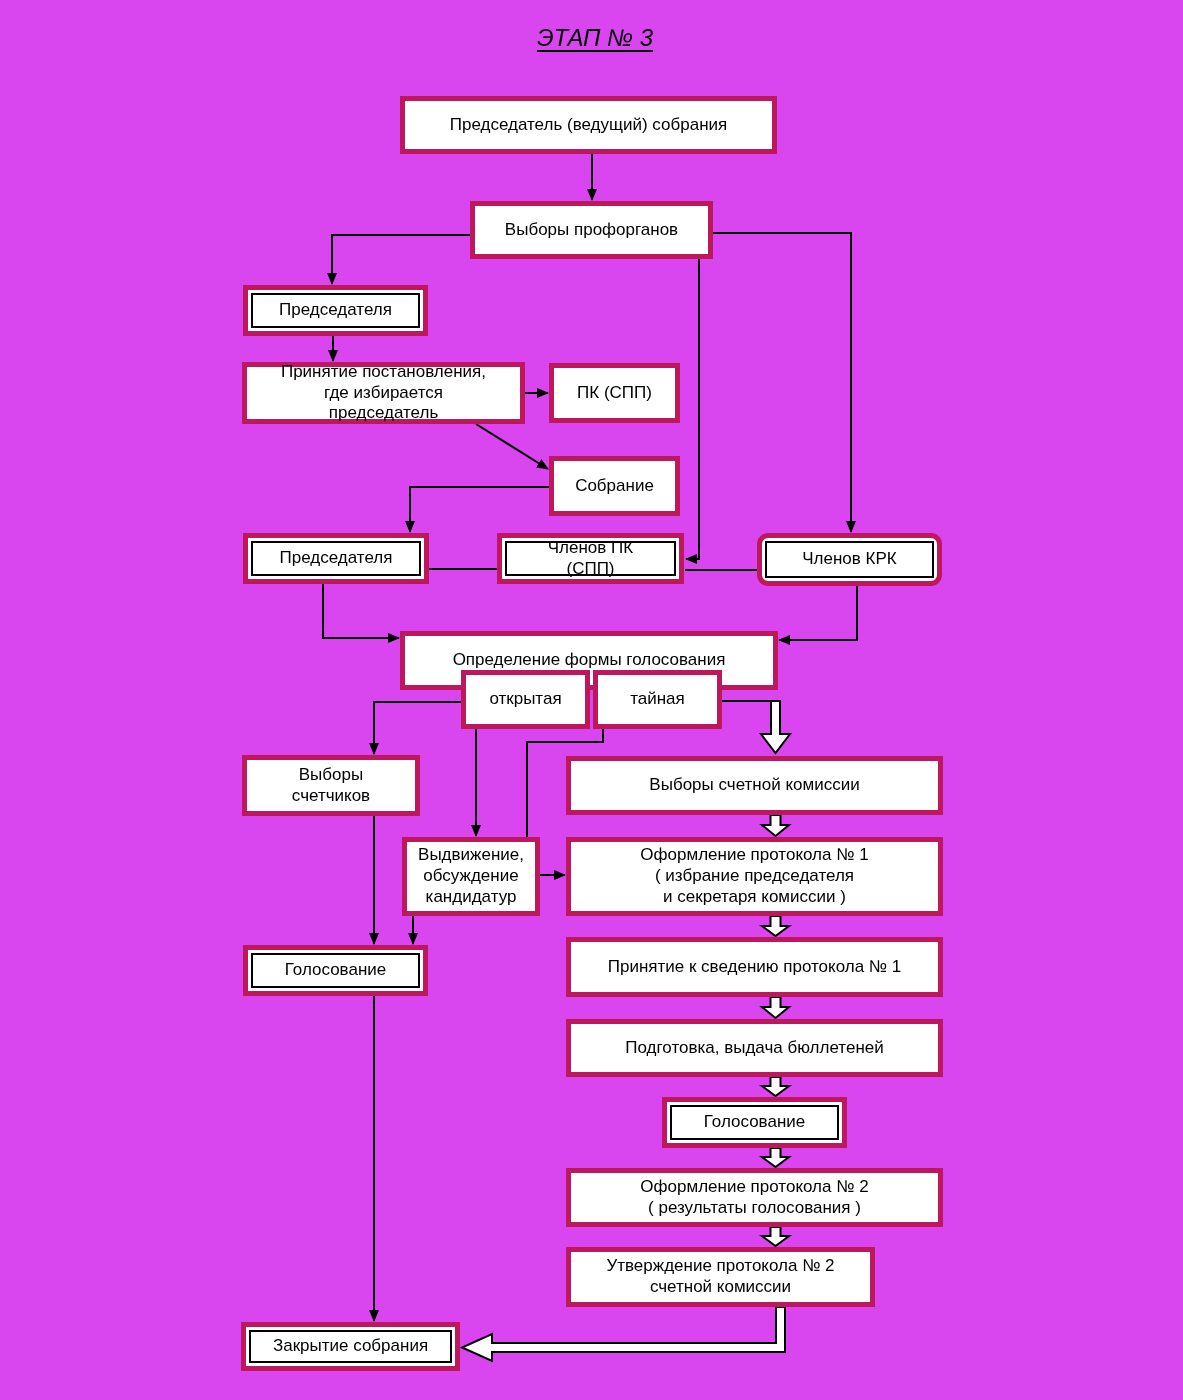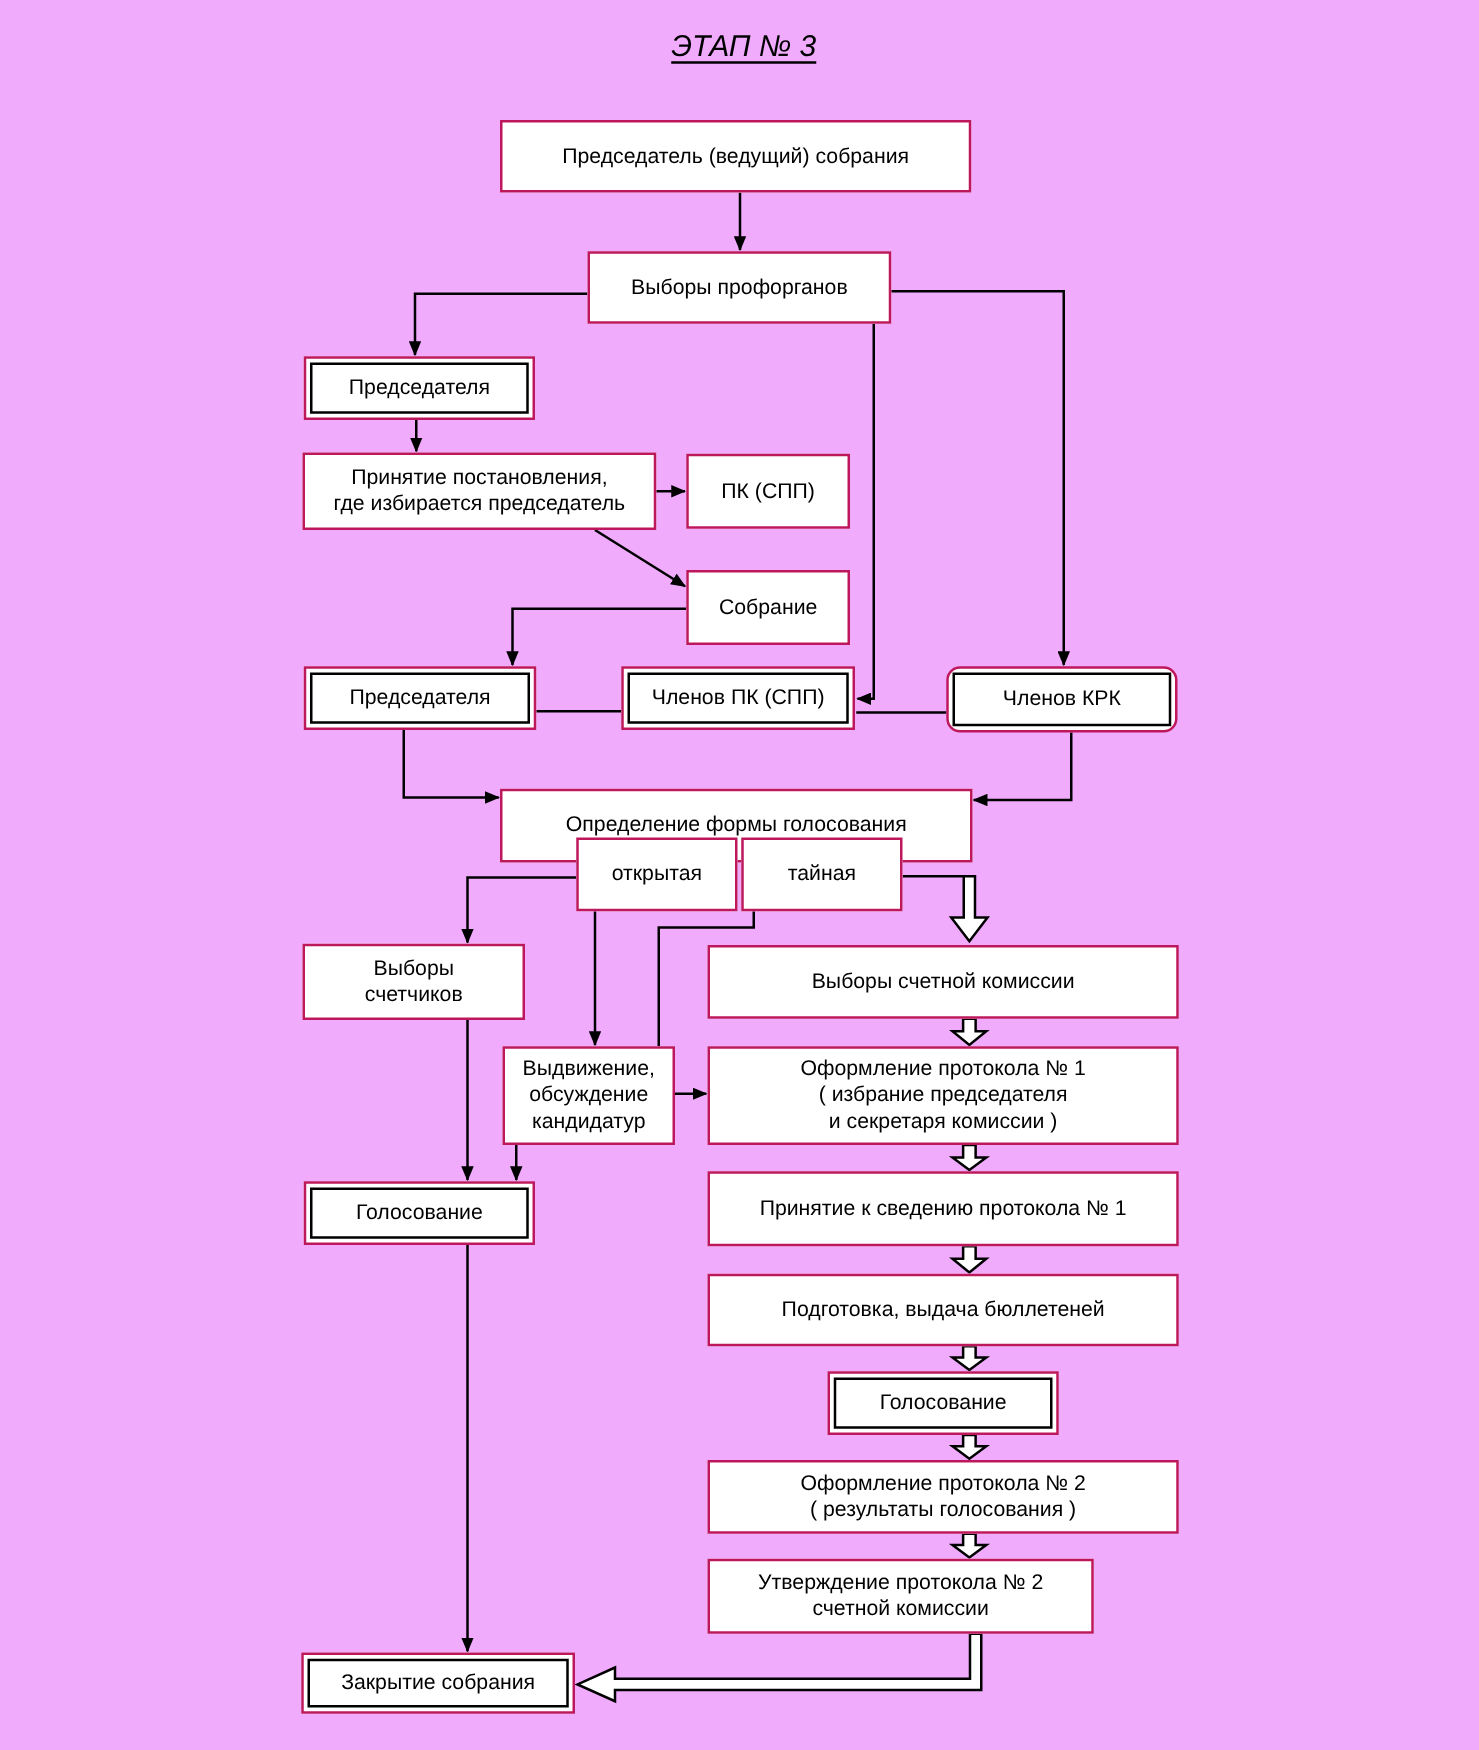--- a/index.html
+++ b/index.html
@@ -1,27 +1,27 @@
 <!DOCTYPE html>
 <html><head>
 <meta charset="utf-8">
 <style>
   html,body{margin:0;padding:0;background:#fff;}
   #canvas{
-    position:relative;width:1183px;height:1400px;background:#f0abfc;
+    position:relative;width:1183px;height:1400px;background:#d946ef;
     font-family:"Liberation Sans",sans-serif;color:#000;overflow:hidden;
   }
   #connectors{position:absolute;left:0;top:0;width:1183px;height:1400px;}
   .title{
     position:absolute;left:400px;top:24px;width:390px;text-align:center;
     font-size:24px;font-style:italic;text-decoration:underline;
     text-underline-offset:4px;
   }
   .node{
-    position:absolute;box-sizing:border-box;border:2px solid #be185d;background:#fff;
+    position:absolute;box-sizing:border-box;border:5px solid #be185d;background:#fff;
     display:flex;align-items:center;justify-content:center;text-align:center;
     font-size:17px;line-height:1.22;white-space:pre-line;padding:2px 21px;
   }
   .node.double::before{
     content:"";position:absolute;inset:3px;border:2px solid #000;pointer-events:none;
   }
 </style>
 </head>
 <body>
 

